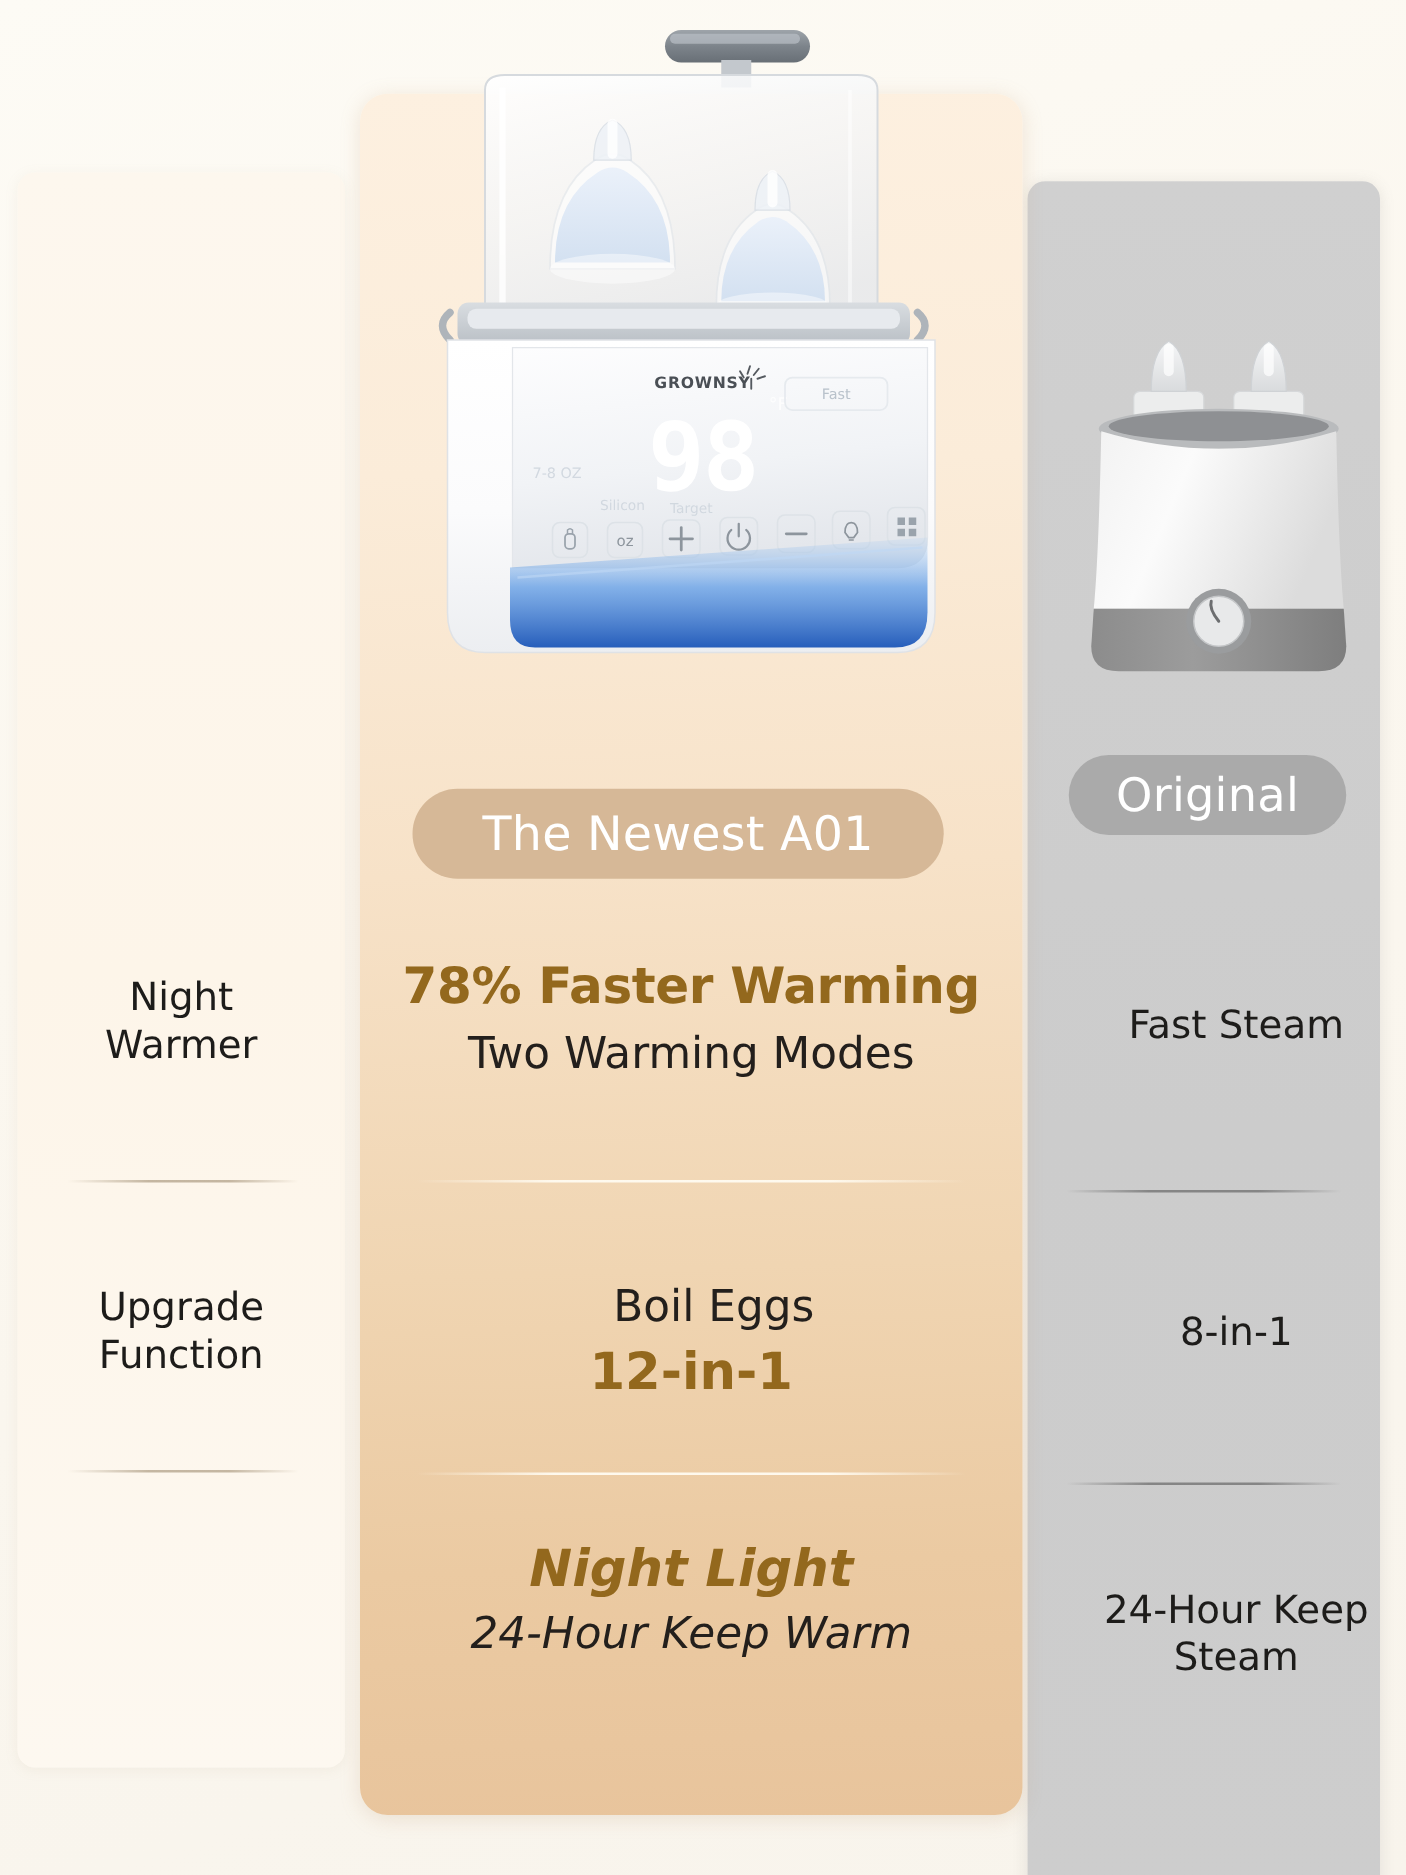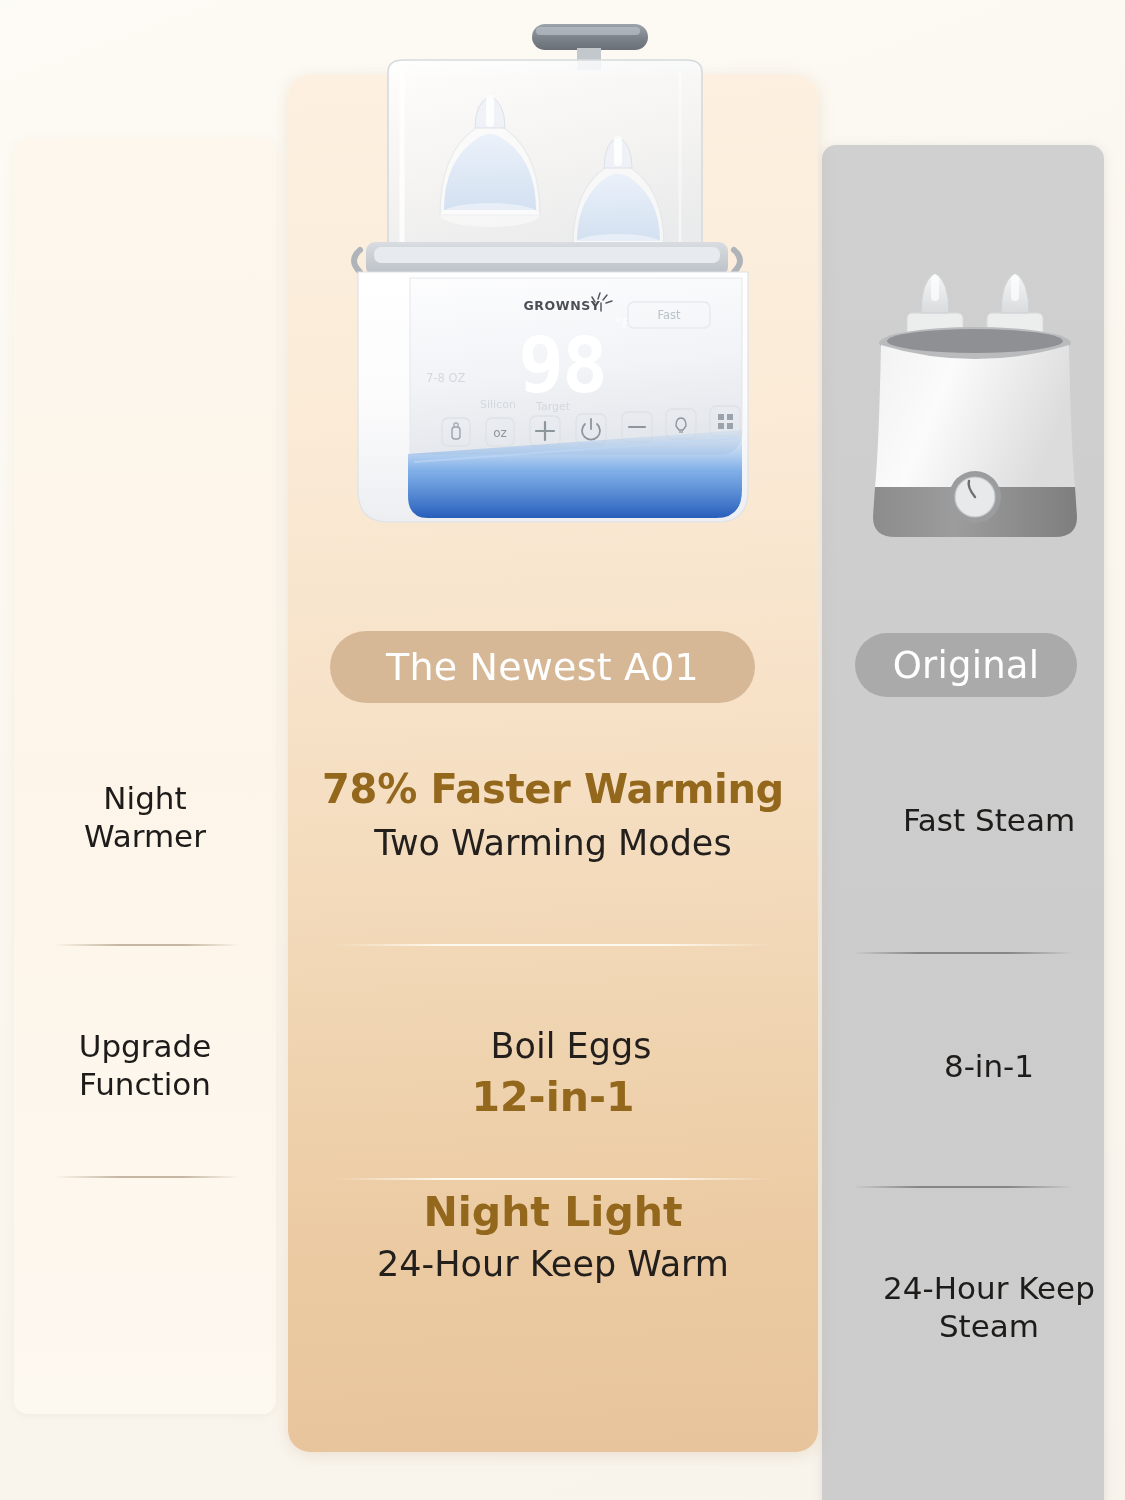--- a/index.html
+++ b/index.html
@@ -92,21 +92,21 @@
   #badge-new {
     left: 330px;
     top: 631px;
     width: 425px;
     height: 72px;
     background: #d6b897;
     font-size: 38px;
   }
   #badge-old {
     left: 855px;
-    top: 633px;
+    top: 604px;
     width: 222px;
     height: 64px;
     background: #aaaaaa;
     font-size: 37px;
   }
 
   
   .cell {
     position: absolute;
     text-align: center;
@@ -150,21 +150,21 @@
 
   
   #cell-l2 { top: 1028px; }
   #cell-c2 { top: 1025px; }
   #cell-c2 .sub { font-size: 35px; margin-left: 36px; }
   #cell-c2 .hl  { font-size: 41px; margin-top: 4px; }
   #cell-r2 { top: 1048px; }
 
   
   #cell-l3 { top: 1265px; }
-  #cell-c3 { top: 1187px; }
+  #cell-c3 { top: 1230px; font-style: italic; }
   #cell-c3 .hl  { font-size: 41px; }
   #cell-c3 .sub { font-size: 35px; margin-top: 6px; }
   #cell-r3 { top: 1270px; }
 
   
   .divider {
     position: absolute;
     height: 2px;
     z-index: 6;
   }

